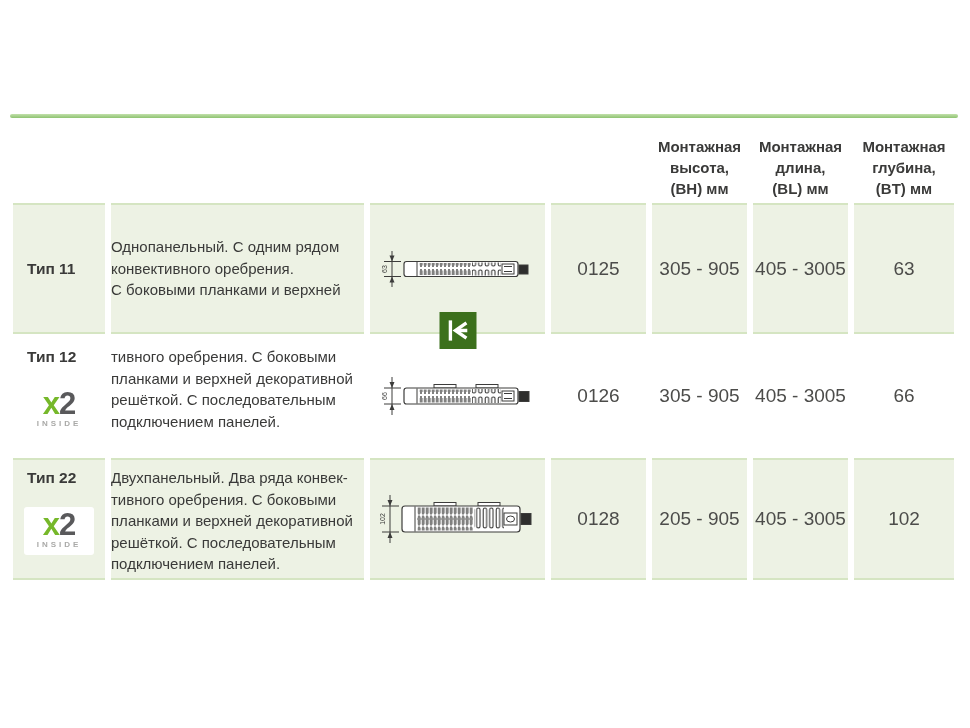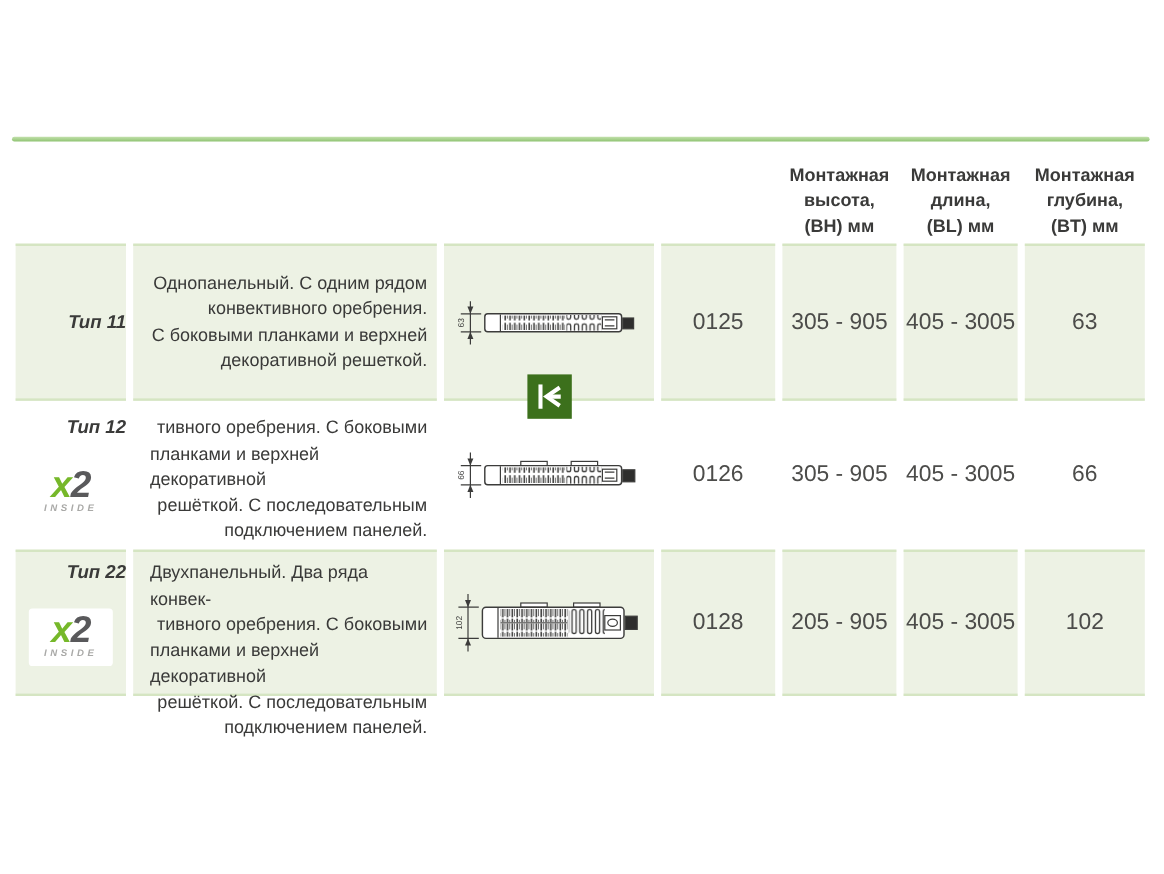--- a/index.html
+++ b/index.html
@@ -25,33 +25,33 @@
     grid-template-columns:92px 253px 175px 95px 95px 95px 100px;
     grid-template-rows:80px 131px 114px 122px;
     column-gap:6px;row-gap:5px;}
 
   .hcell{display:flex;flex-direction:column;align-items:center;justify-content:flex-start;
     padding-top:18px;font-weight:bold;font-size:15px;line-height:21px;text-align:center;}
 
   .cell{position:relative;display:flex;align-items:center;justify-content:center;}
   .tint{background:var(--row-tint);border-top:2px solid var(--cell-edge);border-bottom:2px solid var(--cell-edge);}
 
-  .type-cell{flex-direction:column;align-items:flex-end;justify-content:center;font-style:italic;}
+  .type-cell{flex-direction:column;align-items:flex-start;justify-content:center;}
   .type-cell.top{justify-content:flex-start;padding-top:9px;}
   .type-label{font-weight:bold;font-size:15.5px;padding-left:14px;}
 
   .x2-badge{align-self:center;margin-top:20px;background:#fff;border-radius:3px;
     padding:5px 9px 6px 9px;text-align:center;min-width:52px;}
   .x2-word{font-weight:bold;font-size:31px;line-height:26px;letter-spacing:-1px;}
   .x2-x{color:var(--x2-green);}
   .x2-two{color:var(--x2-dark);}
   .x2-inside{font-size:8px;letter-spacing:3px;color:var(--inside-gray);margin-top:2px;font-weight:bold;}
 
-  .desc-cell{flex-direction:column;align-items:flex-end;justify-content:center;
-    padding-left:14px;padding-right:8px;font-size:15px;line-height:21.5px;}
+  .desc-cell{flex-direction:column;align-items:flex-start;justify-content:center;
+    padding-right:8px;font-size:15px;line-height:21.5px;}
   .desc-cell.top{justify-content:flex-start;padding-top:7px;}
 
   .num{font-size:19px;color:var(--number-text);}
 
   .diagram-cell svg{display:block;}
   .dim-label{font-size:7px;fill:#3c3c3b;font-family:"Liberation Sans",sans-serif;}
 
   .kermi-logo{position:absolute;left:50%;bottom:-17px;transform:translateX(-50%);
     width:37px;height:37px;background:var(--logo-green);z-index:5;display:flex;
     align-items:center;justify-content:center;}
@@ -85,21 +85,20 @@
       <div>(BT) мм</div>
     </div>
 
     <div class="cell tint type-cell">
       <div class="type-label">Тип 11</div>
     </div>
     <div class="cell tint desc-cell">
       <div>Однопанельный. С одним рядом</div>
       <div>конвективного оребрения.</div>
       <div>С боковыми планками и верхней</div>
-      <div>декоративной решеткой.</div>
     </div>
     <div class="cell tint diagram-cell">
       <svg width="155" height="62" viewBox="0 0 155 62">
         <defs>
           <pattern id="h1" width="4" height="15" patternUnits="userSpaceOnUse">
             <rect width="4" height="15" fill="#fff"></rect>
             <line x1="1" y1="1" x2="1" y2="14" stroke="#3c3c3b" stroke-width="1.3"></line>
             <line x1="2.8" y1="2.5" x2="2.8" y2="12.5" stroke="#3c3c3b" stroke-width="0.6"></line>
           </pattern>
           <pattern id="s1" width="6.5" height="15" patternUnits="userSpaceOnUse">

